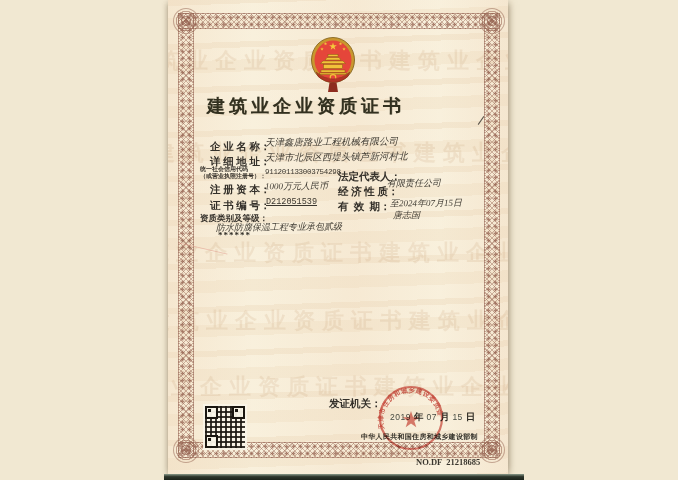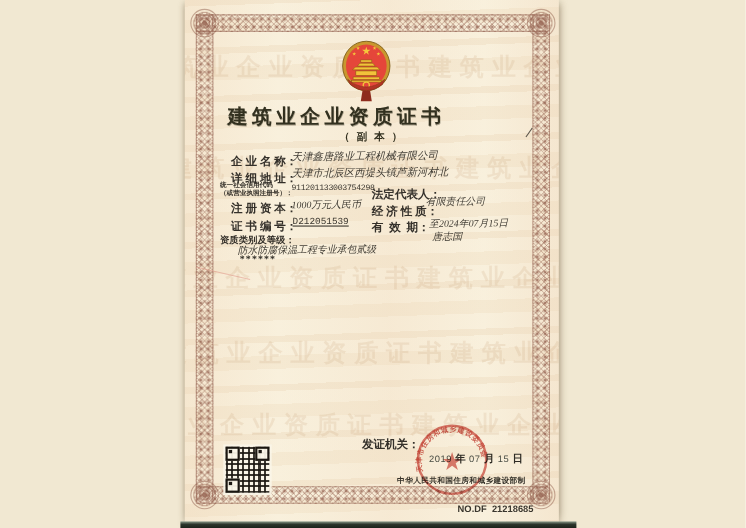--- a/index.html
+++ b/index.html
@@ -56,21 +56,21 @@
   .val{font-style:italic; color:#3f3b33; font-size:9.5px; transform:rotate(-.6deg);}
   .val-sm{font-style:italic; color:#3f3b33; font-size:9px; transform:rotate(-.6deg);}
   .num{font-family:"Liberation Mono", monospace; color:#3a362e; font-size:7.5px; letter-spacing:-0.3px;}
   .certno{font-family:"Liberation Mono", monospace; color:#3a362e; font-size:8.5px;text-decoration:underline;}
   .mask{font-weight:bold; color:#2e2b24; font-size:9px; letter-spacing:1px;}
   .imprint{font-size:7px; letter-spacing:.3px; color:#35322a; font-weight:bold;}
   .datebox{position:absolute; left:222px; top:411px; display:flex; align-items:baseline; gap:3px;}
   .stampnum{font-family:"Liberation Sans", sans-serif; font-size:8.5px; color:#474b42; letter-spacing:.5px;}
   .dateunit{font-size:9.5px; font-weight:bold; color:#2e2b24;}
   .footer-query{left:4px; top:459px; font-size:7px; color:#5a5344;}
-  .serial{left:248px; top:457px; font-family:Liberation Sans, sans-serif; font-weight:bold; font-size:8.5px; color:#3a362e;}
+  .serial{left:248px; top:457px; font-family:Liberation Serif, serif; font-weight:bold; font-size:8.5px; color:#3a362e;}
   
   .seal{position:absolute; left:197px; top:372px; width:92px; height:92px; mix-blend-mode:multiply;}
   
   .qr{
     position:absolute; left:37px; top:406px; width:40px; height:42px;
     background-color:rgba(250,245,232,.9);
     background-image:
       repeating-linear-gradient(0deg, rgba(26,22,16,.85) 0 2px, transparent 2px 5px),
       repeating-linear-gradient(90deg, rgba(26,22,16,.85) 0 2px, transparent 2px 5px),
       repeating-linear-gradient(90deg, transparent 0 3px, rgba(250,245,232,.8) 3px 7px),
@@ -126,21 +126,20 @@
         <rect x="13.5" y="28.5" width="19" height="4"></rect>
         <rect x="11" y="34" width="24" height="2.2"></rect>
         <rect x="9.5" y="37" width="27" height="1.6"></rect>
       </g>
       <circle cx="23" cy="41.5" r="2.8" fill="none" stroke="#f2c23a" stroke-width="1.2"></circle>
       <path d="M6,36 Q23,50 40,36 L37.5,41 Q23,52 8.5,41 Z" fill="#b23426" stroke="#7a2a16" stroke-width="0.4"></path>
       <path d="M19.5,46.5 H26.5 L28,56 H18 Z" fill="#8e2c1e"></path>
     </svg>
 
     <div class="abs title">建筑业企业资质证书</div>
-    <div class="abs subtitle">（ 副 本 ）</div>
 
     <span class="abs lbl" style="left:42px; top:140px;">企 业 名 称：</span>
     <span class="abs val" style="left:97px; top:136px;">天津鑫唐路业工程机械有限公司</span>
 
     <span class="abs lbl" style="left:42px; top:155px;">详 细 地 址：</span>
     <span class="abs val" style="left:97px; top:151px;">天津市北辰区西堤头镇芦新河村北</span>
 
     <span class="abs lbl-sm" style="left:32px; top:166px;">统一社会信用代码</span>
     <span class="abs lbl-sm" style="left:32px; top:173px;">（或营业执照注册号）：</span>
     <span class="abs num" style="left:97px; top:168px;">911201133003754298</span>

